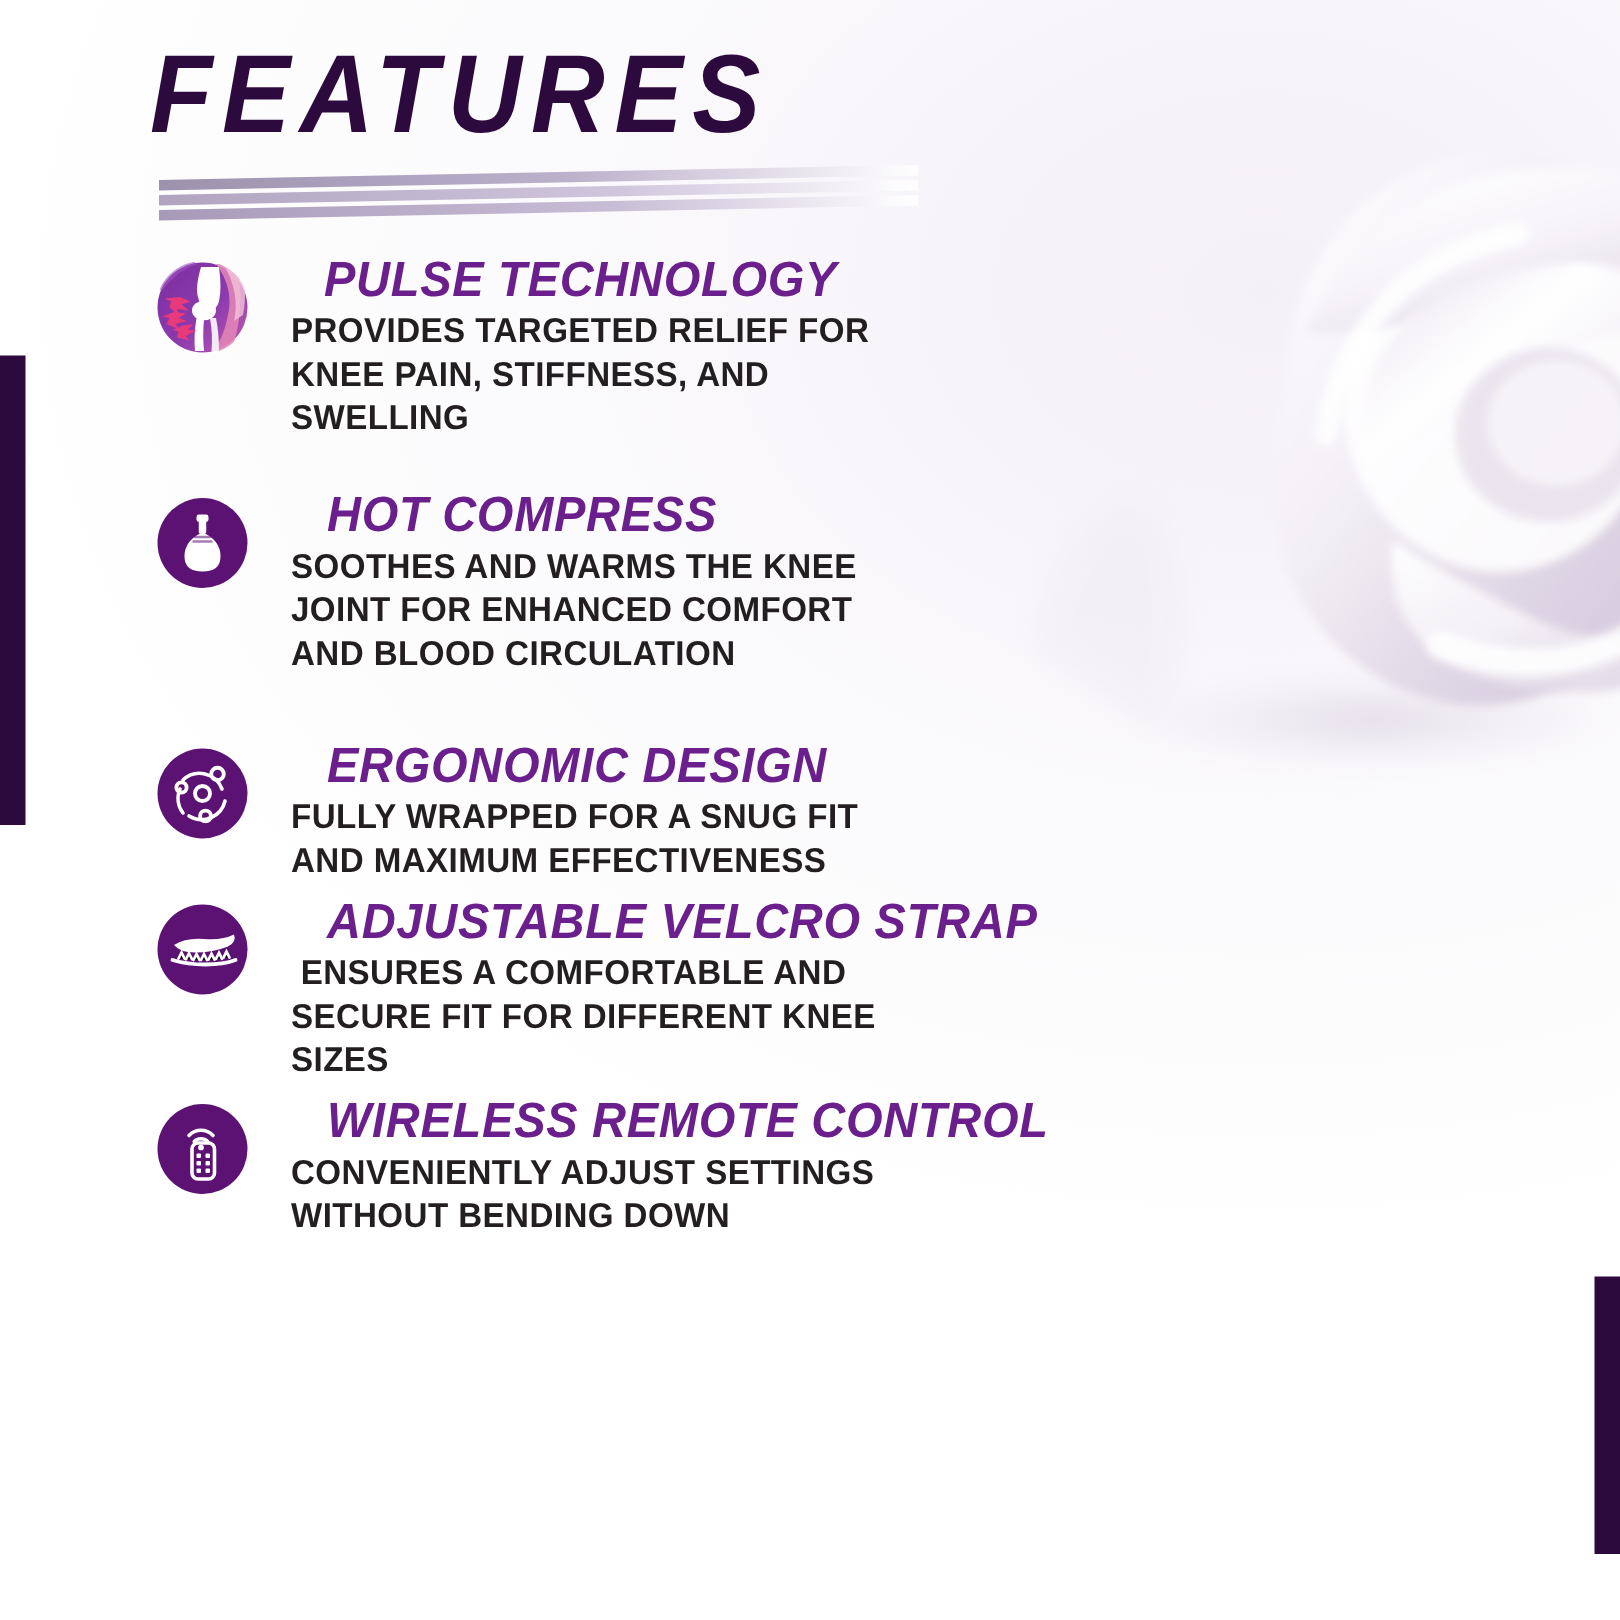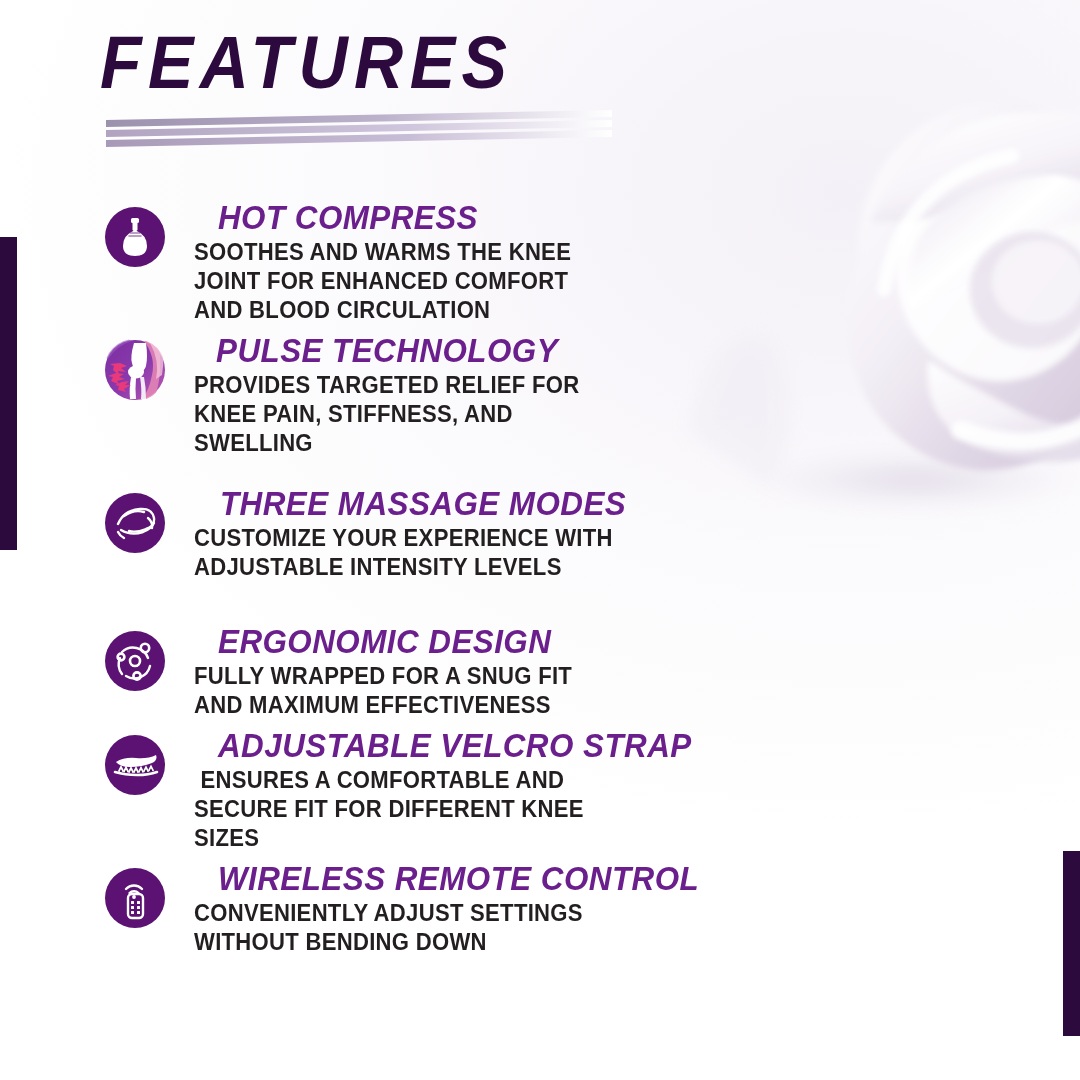--- a/index.html
+++ b/index.html
@@ -264,34 +264,20 @@
         </defs>
         <polygon points="6,12 512,2 512,9 6,19" fill="url(#ruleFade)"></polygon>
         <polygon points="6,22 512,12 512,19 6,29" fill="url(#ruleFade2)"></polygon>
         <polygon points="6,32 512,22 512,29 6,39" fill="url(#ruleFade3)"></polygon>
       </svg>
     </div>
   </div>
 
   <div id="features-list">
 
-    <div class="feature-item i1">
-      <span class="feature-icon">
-        <svg viewBox="0 0 62 62" aria-hidden="true">
-          <circle cx="31" cy="31" r="30" fill="#5B1273"></circle>
-          <rect x="27" y="12" width="8" height="5" rx="1.6" fill="#FFFFFF"></rect>
-          <rect x="28.5" y="16" width="5" height="9" rx="1.4" fill="#FFFFFF"></rect>
-          <path d="M31 24 q-12 5 -12 16 q0 10 12 10 q12 0 12 -10 q0 -11 -12 -16 z" fill="#FFFFFF"></path>
-          <path d="M26 27 l10 0 m-11 3 l12 0" stroke="#5B1273" stroke-width="1.6" stroke-linecap="round" opacity="0.55"></path>
-        </svg>
-      </span>
-      <div class="feature-title">HOT COMPRESS</div>
-      <div class="feature-desc">SOOTHES AND WARMS THE KNEE JOINT FOR ENHANCED COMFORT AND BLOOD CIRCULATION</div>
-    </div>
-
     <div class="feature-item i0">
       <span class="feature-icon">
         <svg viewBox="0 0 62 62" aria-hidden="true">
           <defs>
             <linearGradient id="kneeBg" x1="0" y1="0" x2="1" y2="1">
               <stop offset="0%" stop-color="#7B2FA0"></stop>
               <stop offset="55%" stop-color="#8B3AAE"></stop>
               <stop offset="100%" stop-color="#C05BB0"></stop>
             </linearGradient>
           </defs>
@@ -311,36 +297,34 @@
             <path d="M12 34 l8 1 -5 3 6 2 -8 2 3 4 -9 -4 2 -4 -5 -1 z"></path>
             <path d="M18 43 l7 -1 -4 4 6 0 -7 4 2 3 -8 -2 1 -4 -4 -1 z"></path>
           </g>
           <path d="M4 20 q10 -14 24 -18 l-4 -2 q-16 4 -24 18 z" fill="#9E55C0" opacity="0.6"></path>
         </svg>
       </span>
       <div class="feature-title">PULSE TECHNOLOGY</div>
       <div class="feature-desc">PROVIDES TARGETED RELIEF FOR KNEE PAIN, STIFFNESS, AND SWELLING</div>
     </div>
 
-    <div class="feature-item i2">
+    <div class="feature-item i1">
       <span class="feature-icon">
         <svg viewBox="0 0 62 62" aria-hidden="true">
           <circle cx="31" cy="31" r="30" fill="#5B1273"></circle>
-          <g fill="none" stroke="#FFFFFF" stroke-width="2.4" stroke-linecap="round" stroke-linejoin="round">
-            <path d="M14 32 q6 -14 22 -15 q12 -1 14 9 q1 8 -8 11 q-10 4 -17 2"></path>
-            <path d="M20 24 q10 -7 20 -4"></path>
-            <path d="M17 38 q10 6 22 2 q8 -3 11 -9"></path>
-            <path d="M44 26 q5 4 4 10"></path>
-            <path d="M14 40 q2 4 6 6"></path>
-          </g>
-        </svg>
-      </span>
-      <div class="feature-title">THREE MASSAGE MODES</div>
-      <div class="feature-desc">CUSTOMIZE YOUR EXPERIENCE WITH ADJUSTABLE INTENSITY LEVELS</div>
-    </div>
+          <rect x="27" y="12" width="8" height="5" rx="1.6" fill="#FFFFFF"></rect>
+          <rect x="28.5" y="16" width="5" height="9" rx="1.4" fill="#FFFFFF"></rect>
+          <path d="M31 24 q-12 5 -12 16 q0 10 12 10 q12 0 12 -10 q0 -11 -12 -16 z" fill="#FFFFFF"></path>
+          <path d="M26 27 l10 0 m-11 3 l12 0" stroke="#5B1273" stroke-width="1.6" stroke-linecap="round" opacity="0.55"></path>
+        </svg>
+      </span>
+      <div class="feature-title">HOT COMPRESS</div>
+      <div class="feature-desc">SOOTHES AND WARMS THE KNEE JOINT FOR ENHANCED COMFORT AND BLOOD CIRCULATION</div>
+    </div>
+
 
     <div class="feature-item i3">
       <span class="feature-icon">
         <svg viewBox="0 0 62 62" aria-hidden="true">
           <circle cx="31" cy="31" r="30" fill="#5B1273"></circle>
           <g fill="none" stroke="#FFFFFF" stroke-width="2.4" stroke-linecap="round">
             <path d="M18 22 a16 16 0 0 1 26 6"></path>
             <path d="M46 36 a16 16 0 0 1 -24 10"></path>
             <path d="M16 28 a16 16 0 0 0 2 16"></path>
           </g>

